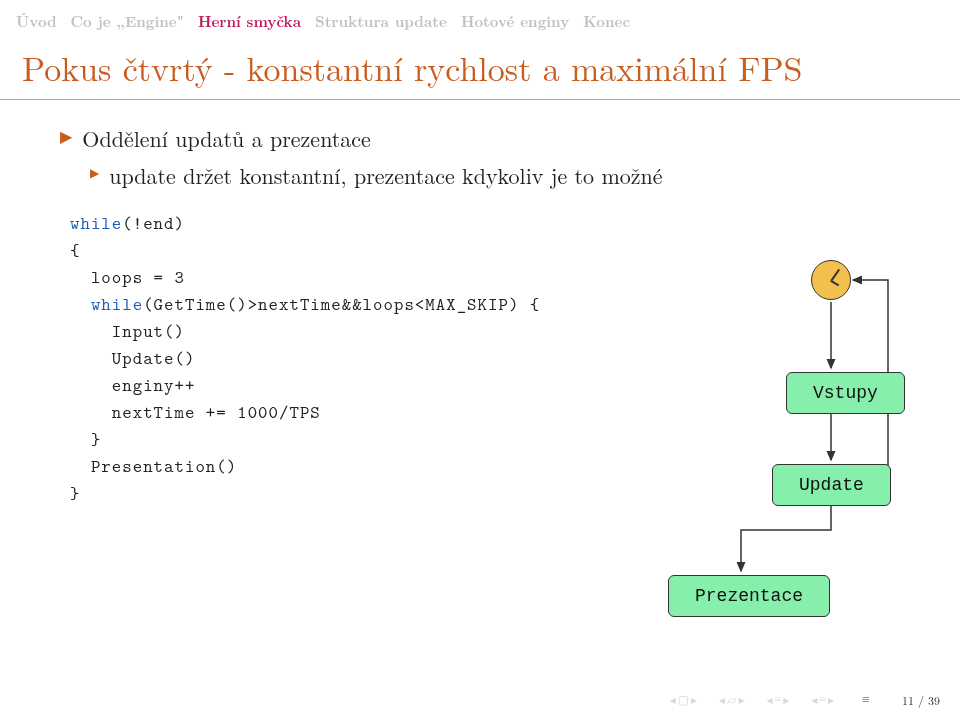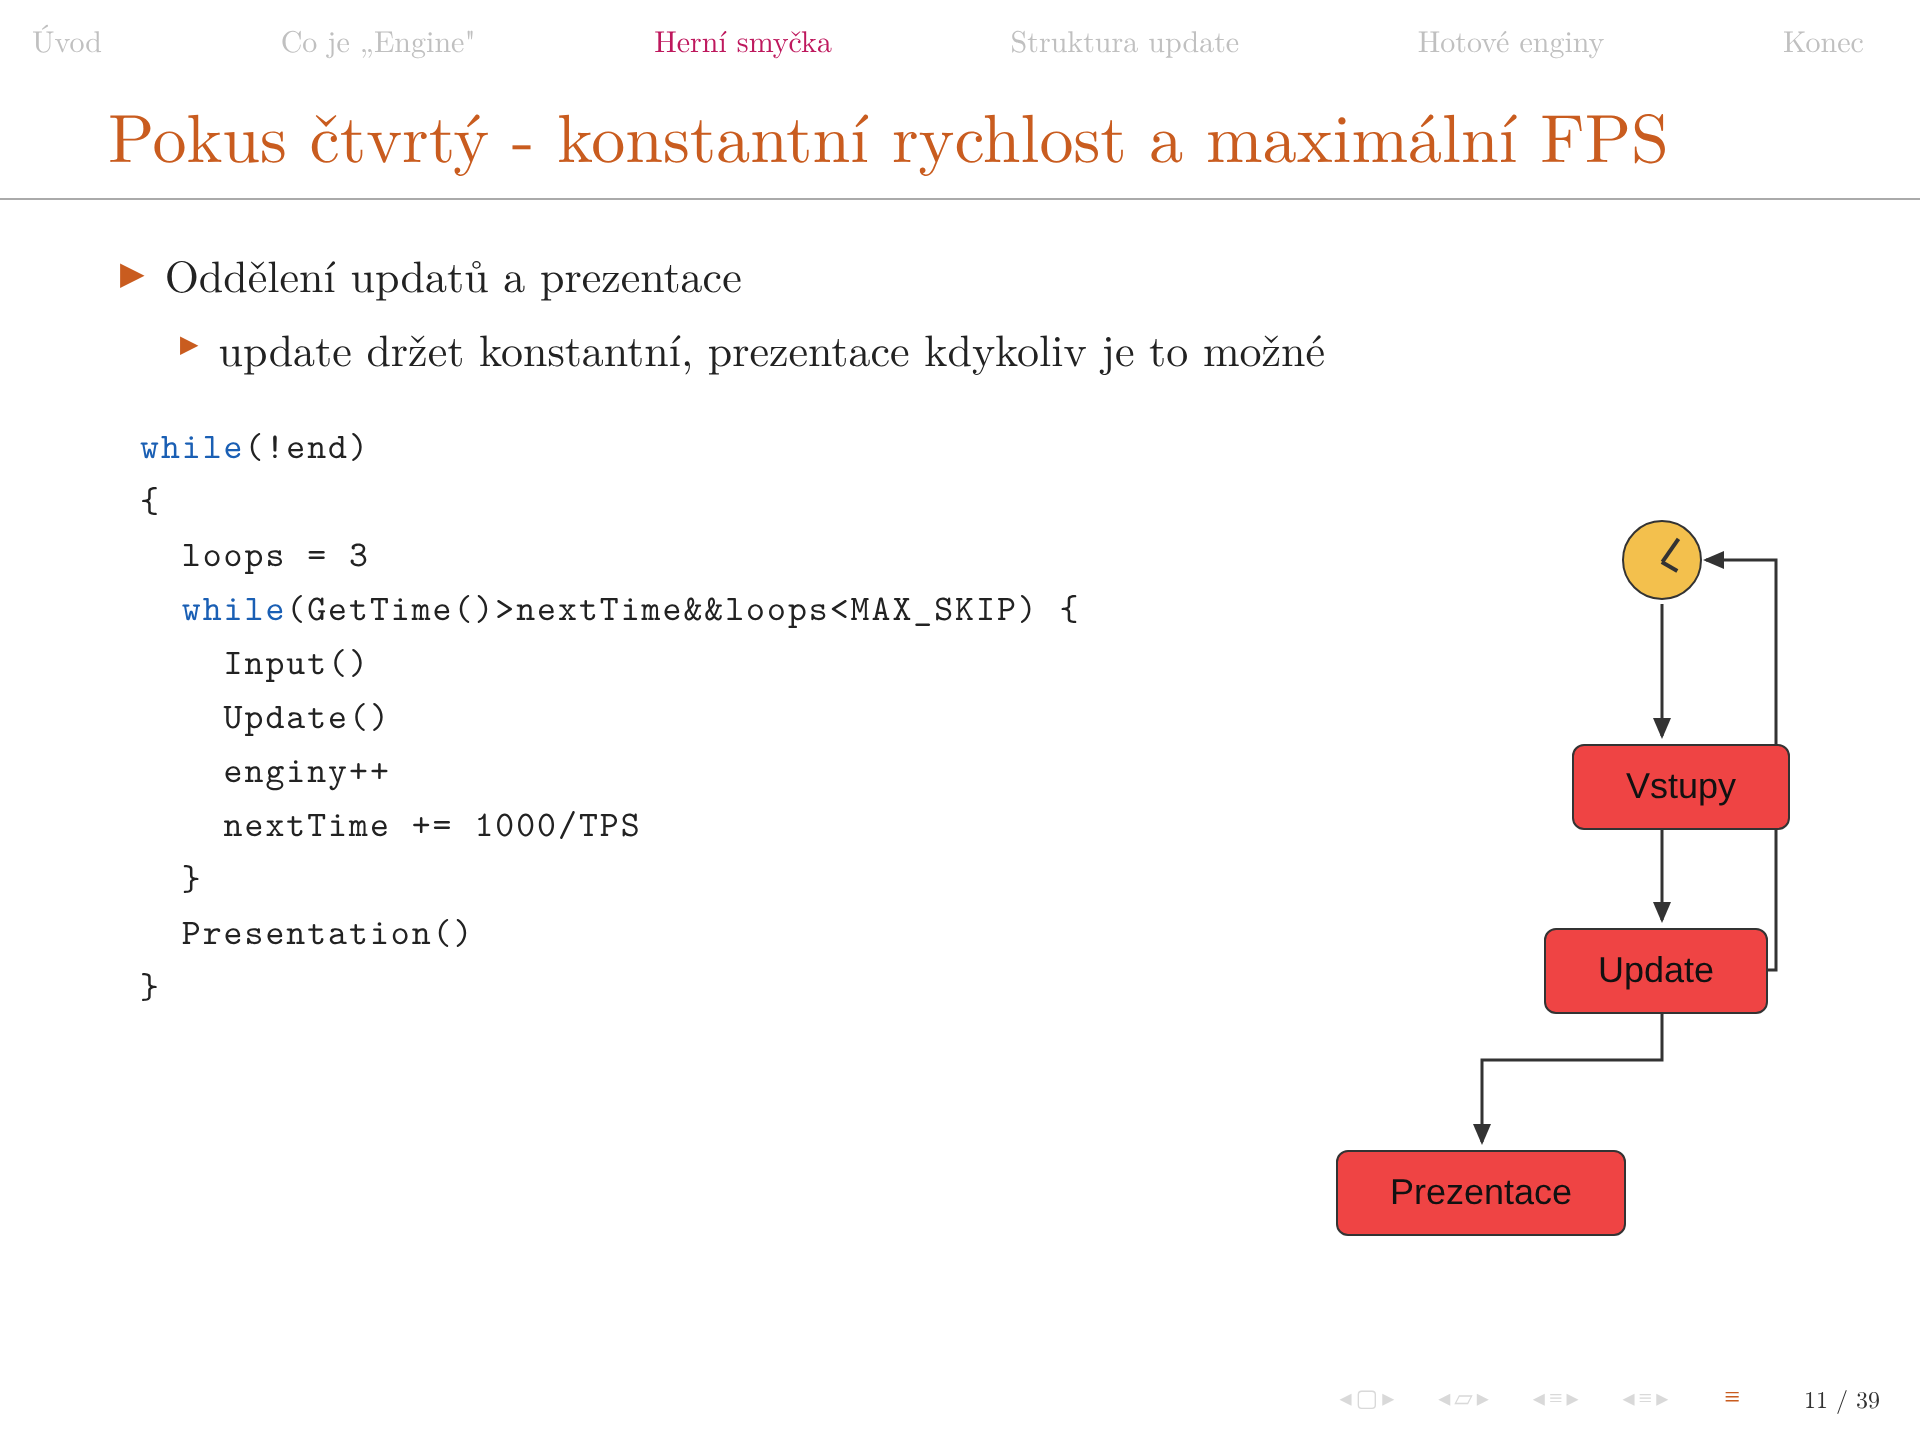--- a/index.html
+++ b/index.html
@@ -7,33 +7,31 @@
     width: 960px;
     height: 720px;
     background: #fff;
     font-family: "Latin Modern Roman", "Computer Modern", Georgia, serif;
     position: relative;
     overflow: hidden;
   }
   .nav {
     display: flex;
     gap: 14px;
-    padding: 10px 28px 4px 16px;
+    padding: 10px 0 4px 16px;
     font-size: 15px;
-    font-weight: normal;
-    justify-content: space-between;
+    font-weight: bold;
   }
   .nav-item { color: #c0c0c0; cursor: pointer; }
   .nav-item.active { color: #be185d; }
   .title {
     color: #c95c1f;
     font-size: 34px;
     padding: 8px 22px 0 22px;
     font-weight: normal;
-    margin-left: 32px;
   }
   .rule {
     border: none;
     border-bottom: 1px solid #aaa;
     margin: 8px 0 22px 0;
   }
   .content {
     padding: 0 60px 0 60px;
   }
   .bullet-row {
@@ -85,24 +83,24 @@
     position: absolute;
     background: #333;
     left: 50%;
     top: 50%;
     transform-origin: left center;
   }
   .clock::before { width: 14px; height: 1.5px; transform: rotate(-55deg); }
   .clock::after  { width: 9px;  height: 1.5px; transform: rotate(30deg); }
   .dbox {
     position: absolute;
-    background: #ef4444;
+    background: #86efac;
     border: 1.5px solid #333;
     border-radius: 6px;
-    font-family: Liberation Sans, sans-serif;
+    font-family: Liberation Mono, monospace;
     font-size: 18px;
     color: #111;
     display: flex;
     align-items: center;
     justify-content: center;
     padding: 10px 26px;
   }
   .vstupy { left: 130px; top: 122px; }
   .update { left: 116px; top: 214px; }
   .prezentace { left: 12px; top: 325px; }

